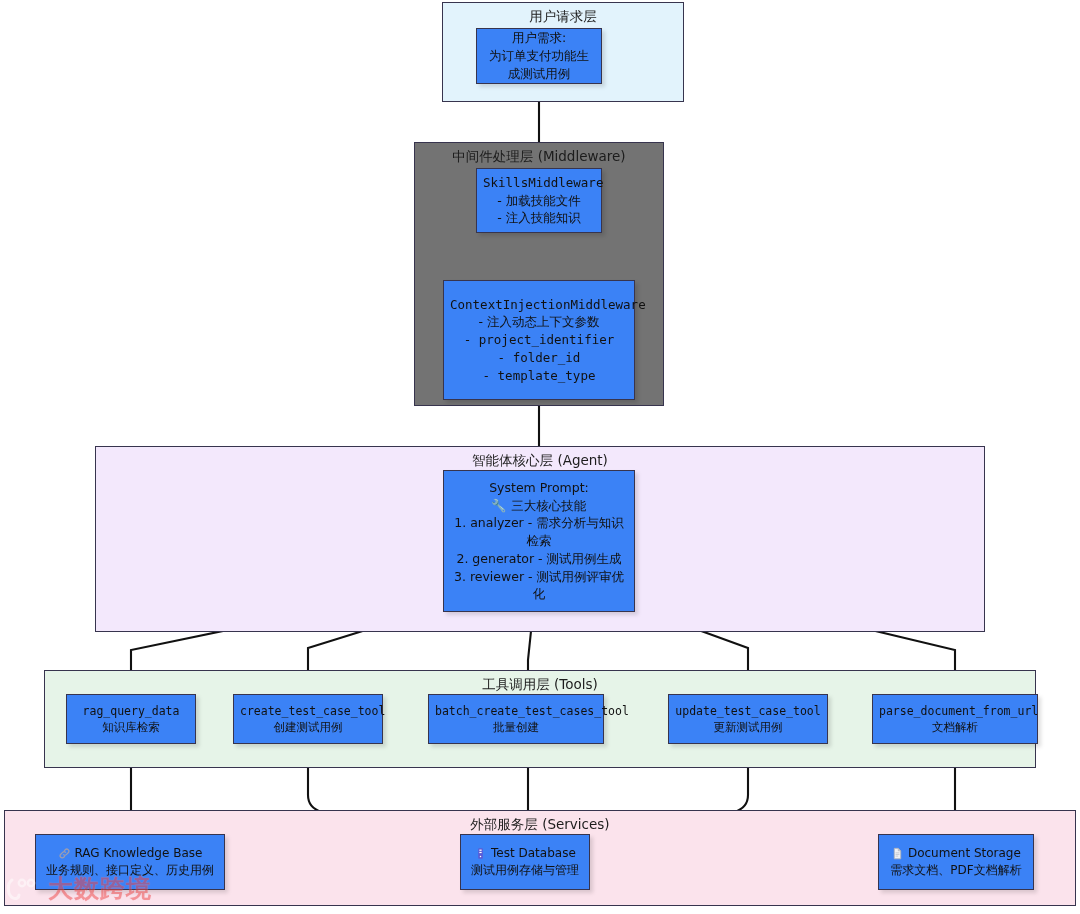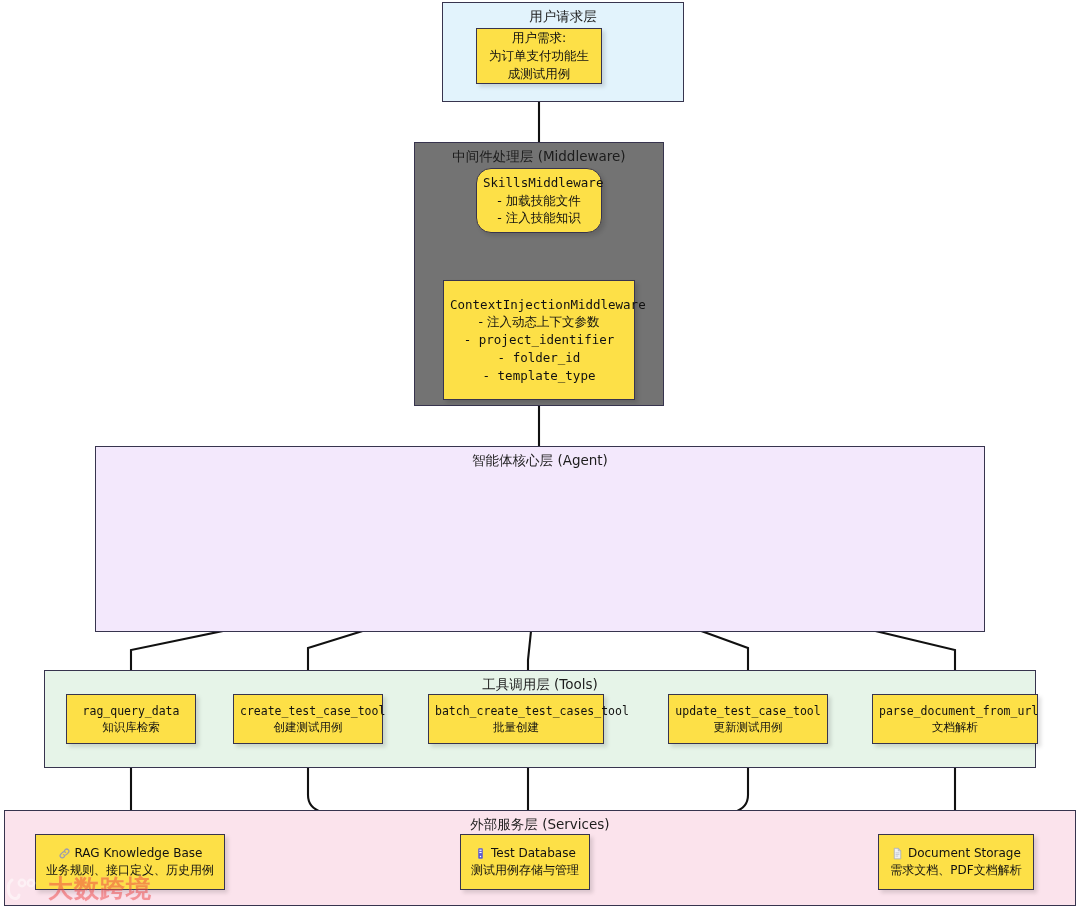--- a/index.html
+++ b/index.html
@@ -24,21 +24,21 @@
     top:5px;
     text-align:center;
     font-size:13.5px;
     color:#1c1c1c;
     line-height:1.25;
     white-space:nowrap;
   }
 
   .node{
     position:absolute;
-    background:#fde047;
+    background:#3b82f6;
     border:1.6px solid #37344e;
     box-sizing:border-box;
     display:flex;
     flex-direction:column;
     align-items:center;
     justify-content:center;
     text-align:center;
     color:#111111;
     box-shadow:3px 3px 4px rgba(0,0,0,0.13);
     padding:4px 6px;
@@ -55,21 +55,21 @@
   .layer-middleware{background:#737373;}
   .layer-agent{background:#f3e8fc;}
   .layer-tools{background:#e6f4e8;}
   .layer-services{background:#fbe3ec;}
 
   
   #layer-user{left:418px;top:2px;width:242px;height:100px;margin-left:24px;}
   #node-user-request{left:476px;top:28px;width:126px;height:56px;font-size:12.5px;}
 
   #layer-middleware{left:414px;top:142px;width:250px;height:264px;}
-  #node-skills-mw{left:476px;top:168px;width:126px;height:65px;font-size:12.5px;border-radius:15px;}
+  #node-skills-mw{left:476px;top:168px;width:126px;height:65px;font-size:12.5px;}
   #node-ctx-mw{left:443px;top:280px;width:192px;height:120px;font-size:12.5px;}
 
   #layer-agent{left:95px;top:446px;width:890px;height:186px;}
   #node-system-prompt{left:443px;top:470px;width:192px;height:142px;font-size:12.5px;}
 
   #layer-tools{left:44px;top:670px;width:992px;height:98px;}
   .tool-node{top:694px;width:134px;height:50px;font-size:11.5px;}
   #node-tool-0{left:66px;width:130px;}
   #node-tool-1{left:233px;width:150px;}
   #node-tool-2{left:428px;width:176px;}
@@ -153,20 +153,27 @@
   <div class="node" id="node-ctx-mw">
     <span class="line mono">ContextInjectionMiddleware</span>
     <span class="line">- 注入动态上下文参数</span>
     <span class="line mono">- project_identifier</span>
     <span class="line mono">- folder_id</span>
     <span class="line mono">- template_type</span>
   </div>
 
   <div class="layer layer-agent" id="layer-agent">
     <div class="layer-title">智能体核心层 (Agent)</div>
+  </div>
+  <div class="node" id="node-system-prompt">
+    <span class="line">System Prompt:</span>
+    <span class="line">🔧 三大核心技能</span>
+    <span class="line">1. analyzer - 需求分析与知识检索</span>
+    <span class="line">2. generator - 测试用例生成</span>
+    <span class="line">3. reviewer - 测试用例评审优化</span>
   </div>
 
   <div class="layer layer-tools" id="layer-tools">
     <div class="layer-title">工具调用层 (Tools)</div>
   </div>
   <div class="node tool-node" id="node-tool-0">
     <span class="line mono">rag_query_data</span>
     <span class="line">知识库检索</span>
   </div>
   <div class="node tool-node" id="node-tool-1">

